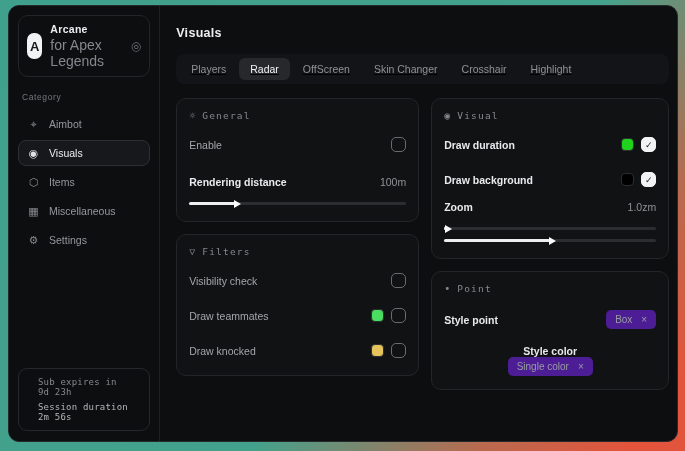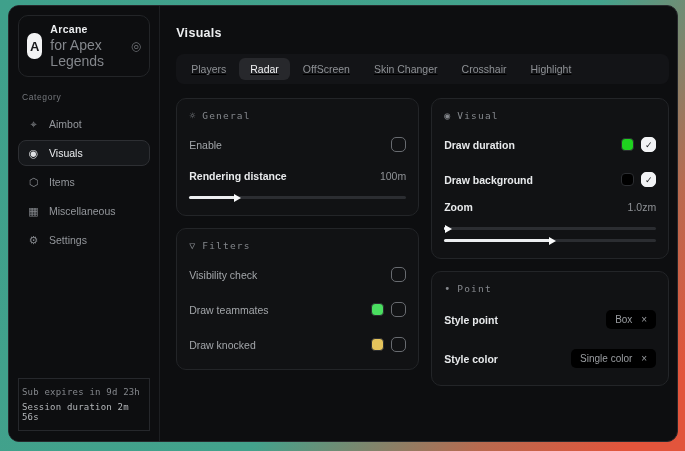--- a/index.html
+++ b/index.html
@@ -20,21 +20,21 @@
   .app-name { font-size:10.5px; font-weight:bold; color:#eceef0; letter-spacing:.3px; }
   .app-sub { font-size:14px; color:#84878c; margin-top:2px; }
   .side-header .spacer { flex:1; }
   .target-ico { color:#6f7277; font-size:12px; cursor:pointer; }
   .cat-label { font-size:8.5px; color:#75787d; letter-spacing:.6px; margin:15px 4px 9px 4px; }
   .nav-item { display:flex; align-items:center; gap:9px; height:26px; padding:0 8px; border-radius:8px; font-size:10.5px; color:#94979c; margin-bottom:3px; border:1px solid transparent; cursor:pointer; }
   .nav-item .ni { font-size:11px; width:13px; text-align:center; color:#84878c; }
   .nav-item.selected { background:#16181b; border-color:#2d2f33; color:#eceef0; }
   .nav-item.selected .ni { color:#dfe1e3; }
   .side-spacer { flex:1; }
-  .status-box { border:1px solid #26282c; border-radius:0; padding:8px 3px; font-family:"DejaVu Sans Mono",monospace; }
+  .status-box { border:1px solid #26282c; border-radius:9px; padding:8px 19px; font-family:"DejaVu Sans Mono",monospace; }
   .status-line1 { font-size:9px; color:#85888d; letter-spacing:.2px; }
   .status-line2 { font-size:9px; color:#b4b7ba; margin-top:5px; letter-spacing:.2px; }
   
   .main { flex:1; padding:14px 16px; display:flex; flex-direction:column; }
   .page-title { font-size:12.5px; font-weight:bold; color:#eceef0; margin:6px 0 14px 0; letter-spacing:.3px; }
   .tabbar { background:#131417; border-radius:8px; padding:4px; display:flex; gap:2px; align-items:center;text-decoration:underline; }
   .tab { font-size:10.5px; color:#8f9296; padding:5px 11px; border-radius:6px; cursor:pointer; white-space:nowrap; }
   .tab.active { background:#27282c; color:#f2f3f5; }
   .content { display:flex; gap:12px; margin-top:14px; align-items:flex-start; }
   .col { display:flex; flex-direction:column; gap:12px; }
@@ -47,21 +47,21 @@
   .row-label { font-size:10.5px; color:#a3a6aa; }
   .row-label.strong { color:#e8eaec; font-weight:bold; }
   .row-value { font-size:10.5px; color:#8f9296; }
   .controls { display:flex; align-items:center; gap:7px; }
   .checkbox { width:15px; height:15px; border:1.4px solid #686b70; border-radius:5px; background:transparent; display:flex; align-items:center; justify-content:center; cursor:pointer; }
   .checkbox.checked { background:#f2f3f5; border-color:#f2f3f5; color:#1a1b1e; font-size:9px; font-weight:bold; }
   .swatch { width:13px; height:13px; border-radius:4px; border:1px solid #2b2d31; cursor:pointer; }
   .slider { position:relative; height:3px; background:#2b2d31; border-radius:2px; margin:9px 0 3px 0; cursor:pointer; }
   .slider .fill { position:absolute; left:0; top:0; height:3px; background:#eceef0; border-radius:2px; }
   .slider .thumb { position:absolute; top:50%; transform:translate(-1px,-50%); width:0; height:0; border-left:7px solid #fafbfc; border-top:4px solid transparent; border-bottom:4px solid transparent; }
-  .tag { background:#000000; border-radius:5px; padding:4px 9px; display:flex; align-items:center; gap:9px; font-size:10px; color:#9a9da1; cursor:pointer; }
+  .tag { background:#4c1d95; border-radius:5px; padding:4px 9px; display:flex; align-items:center; gap:9px; font-size:10px; color:#9a9da1; cursor:pointer; }
   .tag .x { color:#9a9da1; font-size:10px; cursor:pointer; }
 </style>
 </head>
 <body>
 
 <div class="window">
 
   <div class="sidebar">
     <div class="side-header">
       <div class="logo">A</div>
@@ -122,21 +122,21 @@
 
         <div class="panel">
           <div class="panel-head">
             <span class="pi">☼</span>
             <span>General</span>
           </div>
           <div class="row">
             <span class="row-label">Enable</span>
             <span class="checkbox"></span>
           </div>
-          <div class="row" style="margin-top:8px;">
+          <div class="row" style="margin-top:14px;">
             <span class="row-label strong">Rendering distance</span>
             <span class="row-value">100m</span>
           </div>
           <div class="slider">
             <div class="fill" style="width: 21%;"></div>
             <div class="thumb" style="left: 21%;"></div>
           </div>
         </div>
 
         <div class="panel">
@@ -209,21 +209,21 @@
             <span class="pi">•</span>
             <span>Point</span>
           </div>
           <div class="row" style="min-height:27px;">
             <span class="row-label strong">Style point</span>
             <span class="tag">
               <span>Box</span>
               <span class="x">×</span>
             </span>
           </div>
-          <div class="row" style="min-height:27px;">
+          <div class="row" style="min-height:27px;flex-direction:column;">
             <span class="row-label strong">Style color</span>
             <span class="tag">
               <span>Single color</span>
               <span class="x">×</span>
             </span>
           </div>
         </div>
       </div>
 
     </div>

